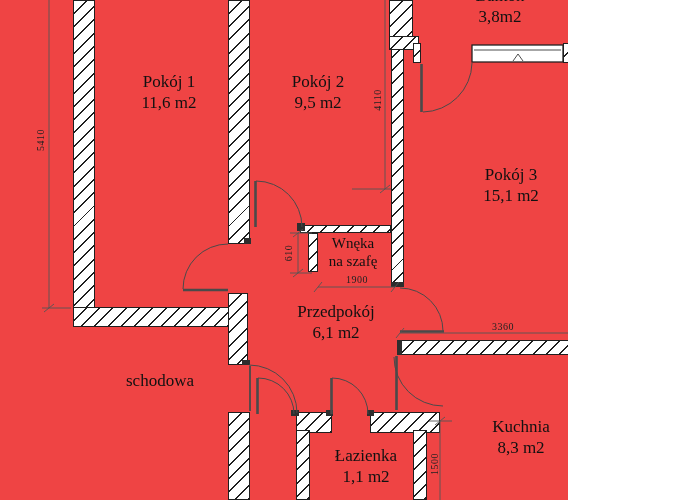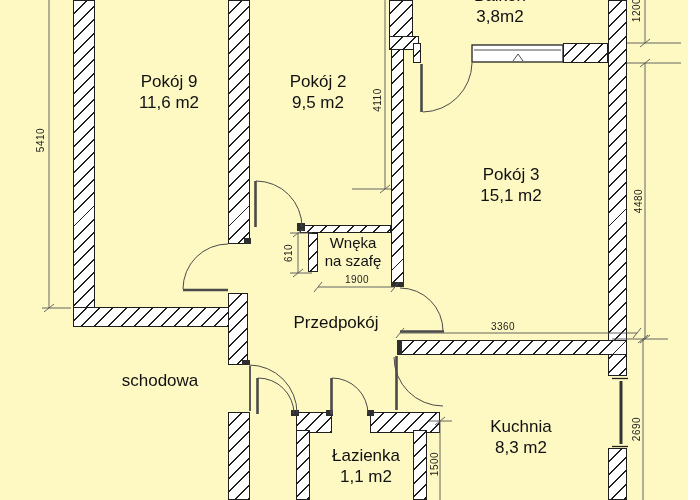--- a/index.html
+++ b/index.html
@@ -1,18 +1,18 @@
 <!DOCTYPE html>
 <html><head>
 <meta charset="utf-8">
 <style>
   html,body { margin:0; padding:0; background:#fff; }
   #plan {
-    position:relative; width:688px; height:500px; overflow:hidden;
-    background:#fef9c3; font-family:Liberation Sans, sans-serif; color:#111;
+    position:relative; width:568px; height:500px; overflow:hidden;
+    background:#ef4444; font-family:Liberation Serif, serif; color:#111;
   }
   .wall {
     position:absolute; box-sizing:border-box;
     border:1px solid #1f1f1f;
     background:repeating-linear-gradient(135deg,#fff 0 8px,#1f1f1f 8px 9.4px);
   }
   .jamb { position:absolute; background:#2e2e2e; }
   svg.overlay { position:absolute; left:0; top:0; }
   .room-label {
     position:absolute; transform:translate(-50%,-50%);
@@ -157,37 +157,38 @@
         <line x1="429" y1="421" x2="452" y2="421"></line>
       </g>
     </g>
   </svg>
 
   <div class="room-label" style="left:500px;top:6px">
     <div>Balkon</div>
     <div>3,8m2</div>
   </div>
   <div class="room-label" style="left:169px;top:92px">
-    <div>Pokój 9</div>
+    <div>Pokój 1</div>
     <div>11,6 m2</div>
   </div>
   <div class="room-label" style="left:318px;top:92px">
     <div>Pokój 2</div>
     <div>9,5 m2</div>
   </div>
   <div class="room-label" style="left:511px;top:185px">
     <div>Pokój 3</div>
     <div>15,1 m2</div>
   </div>
   <div class="room-label small" style="left:353px;top:252px">
     <div>Wnęka</div>
     <div>na szafę</div>
   </div>
   <div class="room-label" style="left:336px;top:322px">
     <div>Przedpokój</div>
+    <div>6,1 m2</div>
   </div>
   <div class="room-label" style="left:160px;top:380px">
     <div>schodowa</div>
   </div>
   <div class="room-label" style="left:366px;top:466px">
     <div>Łazienka</div>
     <div>1,1 m2</div>
   </div>
   <div class="room-label" style="left:521px;top:437px">
     <div>Kuchnia</div>

